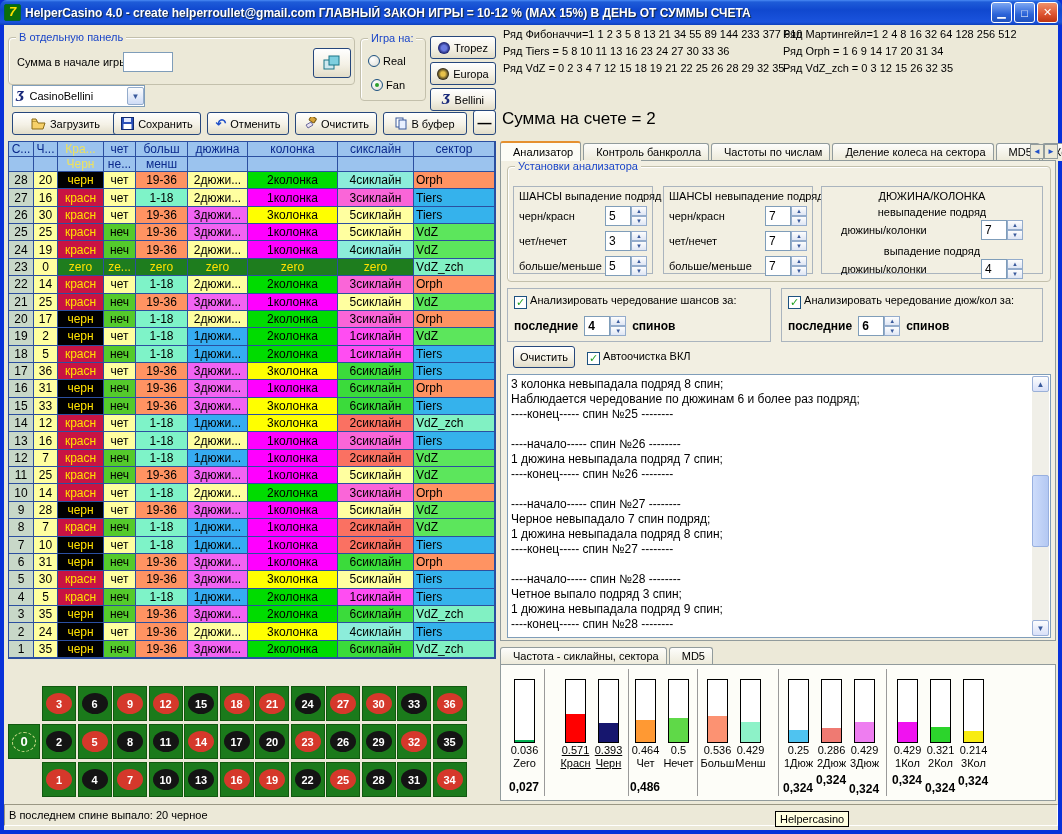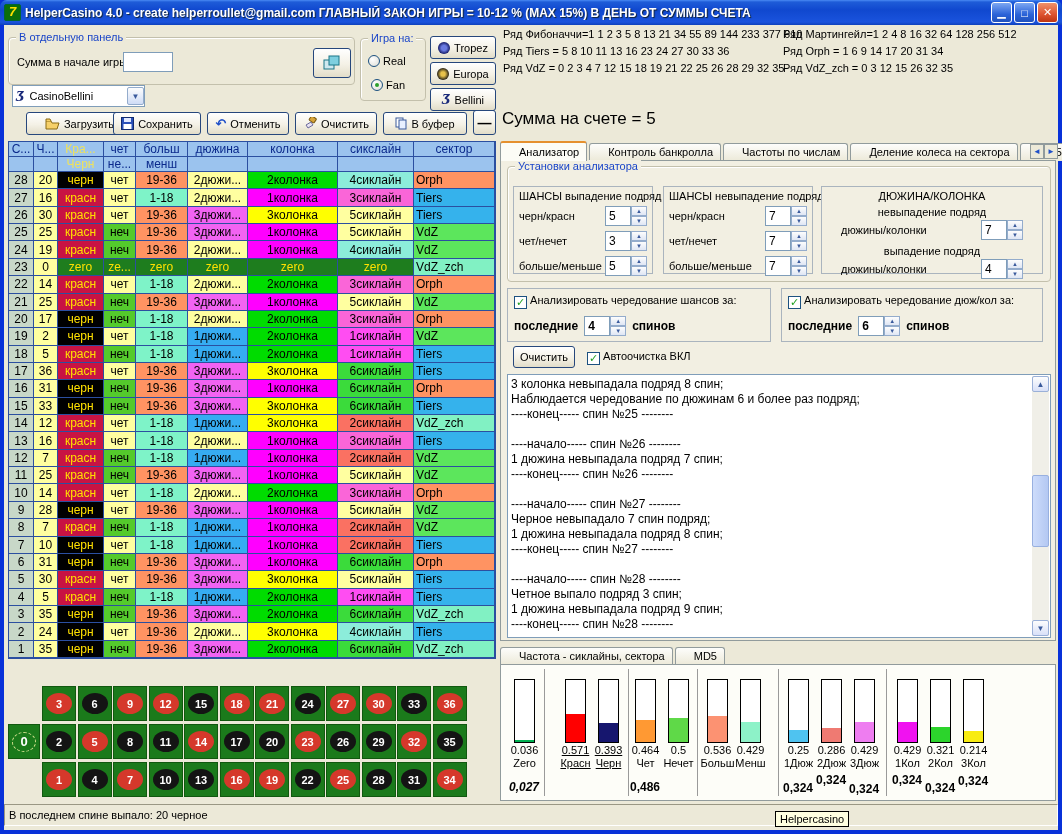--- a/index.html
+++ b/index.html
@@ -59,21 +59,21 @@
     display:flex; align-items:center; justify-content:center; }
   .ball.red { background:#d5382b; }
   .ball.black { background:#141414; }
   #roulette-zero { position:absolute; left:4px; top:699px; width:32px; height:35px; background:#1b7a1b; border:1px solid #11580f;
     display:flex; align-items:center; justify-content:center; }
   #zero-oval { width:24px; height:20px; border:1px dashed #d2e08e; border-radius:50%; color:#fff; font-weight:bold; font-size:13px;
     display:flex; align-items:center; justify-content:center; }
   
   #right-panel { position:absolute; left:496px; top:116px; width:558px; height:662px; }
   .tabstrip { position:absolute; display:flex; align-items:flex-end; height:20px; }
-  .tab { padding:2px 7px 3px 18px; height:18px; display:flex; align-items:center; white-space:nowrap;
+  .tab { padding:2px 7px 3px 12px; height:18px; display:flex; align-items:center; white-space:nowrap;
     border:1px solid #919b9c; border-bottom:none; border-radius:3px 3px 0 0;
     background:linear-gradient(#fdfdfb,#ece9d8); margin-right:2px; }
   .tab.active { background:#fcfcf6; border-top:2px solid #e5902e; height:20px; position:relative; z-index:3; }
   .tabarrows { position:absolute; right:0; top:3px; display:flex; }
   .tabarrow { width:14px; height:15px; border:1px solid #919b9c; background:#ece9d8; color:#2050c8; font-size:8px;
     display:flex; align-items:center; justify-content:center; }
   #analyzer-page { position:absolute; left:0; top:19px; width:556px; height:481px; border:1px solid #919b9c; background:#f2efe2; }
   .abox { position:absolute; top:25px; height:88px; border:1px solid #aab4be; background:#f2efe2; padding:3px 5px; }
   .abox-title { font-size:11px; margin-bottom:4px; white-space:nowrap; }
   .arow { display:flex; align-items:center; justify-content:space-between; margin-bottom:5px; }
@@ -153,21 +153,21 @@
       <span class="ico" style="font-family:'DejaVu Serif',serif;font-weight:bold;font-style:italic;color:#1a2a7a;font-size:13px;line-height:12px">Ʒ</span>
       <span>Bellini</span>
     </div>
 
     <div class="field abs" style="left:8px;top:60px;width:133px;height:22px;display:flex;align-items:center;padding-left:3px;gap:5px">
       <span class="ico" style="font-family:'DejaVu Serif',serif;font-weight:bold;font-style:italic;color:#1a2a7a;font-size:13px">Ʒ</span>
       <span style="flex:1">CasinoBellini</span>
       <span style="width:17px;height:18px;border:1px solid #94accc;border-radius:2px;background:linear-gradient(#fdfdfd,#cfdcf6);color:#3a5a9c;font-size:8px;display:flex;align-items:center;justify-content:center">▼</span>
     </div>
 
-    <div class="xp-btn abs" style="left:22px;top:87px;width:107px;height:23px">
+    <div class="xp-btn abs" style="left:8px;top:87px;width:107px;height:23px">
       <svg width="15" height="12" viewBox="0 0 15 12">
           <path d="M1 3 L6 3 L7 5 L14 5 L12 11 L1 11 Z" fill="#f6d069" stroke="#8a6a14"></path>
           <path d="M1 3 L1 1 L5 1 L6 3" fill="#f6d069" stroke="#8a6a14"></path>
         </svg>
       <span>Загрузить</span>
     </div>
     <div class="xp-btn abs" style="left:109px;top:87px;width:88px;height:23px">
       <svg width="13" height="13" viewBox="0 0 13 13">
           <rect x="0.5" y="0.5" width="12" height="12" fill="#2a50b8" stroke="#102a70"></rect>
           <rect x="3" y="1" width="7" height="4" fill="#dfe8ff"></rect>
@@ -189,21 +189,21 @@
     <div class="xp-btn abs" style="left:379px;top:87px;width:84px;height:23px">
       <svg width="12" height="13" viewBox="0 0 12 13">
           <rect x="1" y="1" width="7" height="9" fill="#fff" stroke="#3a5a9c"></rect>
           <rect x="4" y="3" width="7" height="9" fill="#e8f0ff" stroke="#3a5a9c"></rect>
         </svg>
       <span>В буфер</span>
     </div>
     <div class="xp-btn abs" style="left:469px;top:85px;width:23px;height:25px;font-weight:bold;font-size:14px">—</div>
 
 
-    <div class="abs" style="left:498px;top:84px;font-size:17px">Сумма на счете = 5</div>
+    <div class="abs" style="left:498px;top:84px;font-size:17px">Сумма на счете = 2</div>
 
     <div id="spin-table">
       <div>
           <div class="hrow">
             <div class="tc">С...</div>
             <div class="tc">Ч...</div>
             <div class="tc hyellow">Кра...</div>
             <div class="tc">чет</div>
             <div class="tc">больш</div>
             <div class="tc">дюжина</div>
@@ -840,21 +840,21 @@
             <div class="vsep" style="left: 385px;"></div>
             <div class="bargroup" style="left: 13px;">
               <div class="barwrap">
                 <div class="bar">
                   <div class="fill" style="height: 3%; background: rgb(0, 176, 80);"></div>
                 </div>
                 <div class="bv">0.036</div>
                 <div class="bl">Zero</div>
               </div>
             </div>
-            <div class="refs" style="left: 8px; font-style: italic;">
+            <div class="refs" style="left: 8px;">
               <span style="margin-top: 7px;">0,027</span>
             </div>
             <div class="bargroup" style="left: 64px; text-decoration: underline;">
               <div class="barwrap">
                 <div class="bar">
                   <div class="fill" style="height: 45%; background: rgb(255, 0, 0);"></div>
                 </div>
                 <div class="bv">0.571</div>
                 <div class="bl">Красн</div>
               </div>

